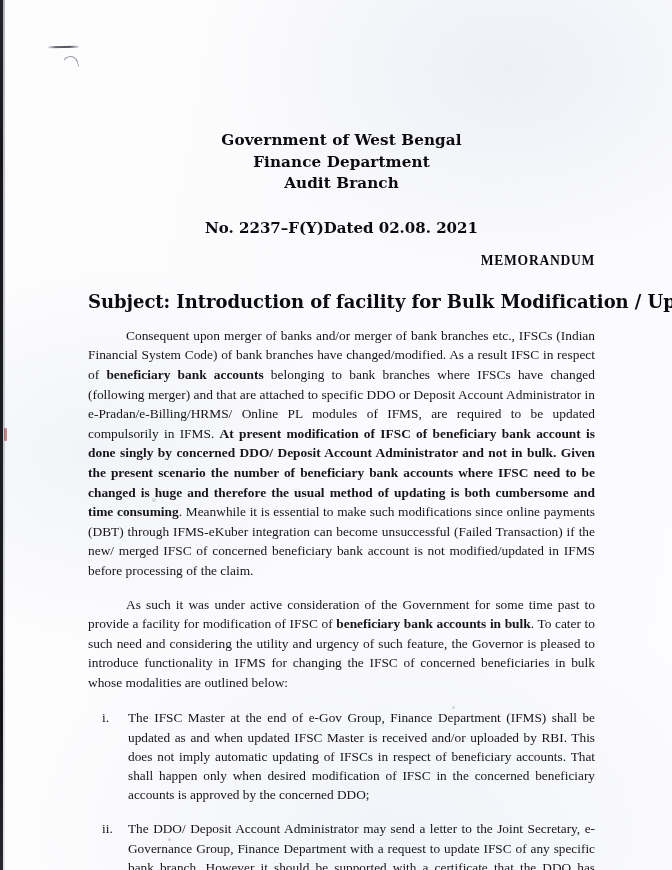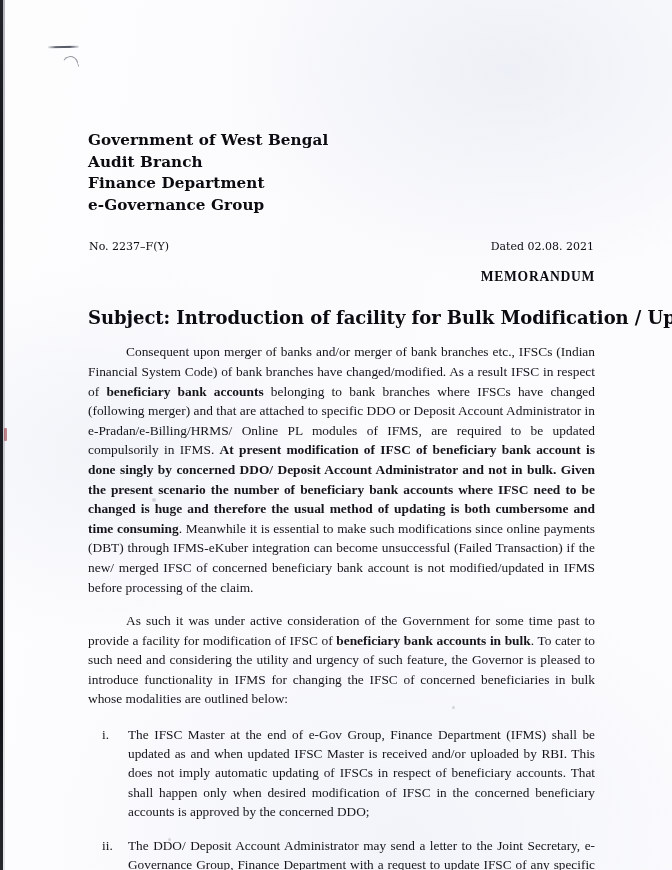--- a/index.html
+++ b/index.html
@@ -75,37 +75,38 @@
   
   .content {
     position: absolute;
     left: 88px;
     top: 0;
     width: 507px;
   }
 
   .letterhead {
     margin-top: 130px;
+    text-align: center;
     font-family: "DejaVu Serif", "Liberation Serif", serif;
     font-weight: 700;
     font-size: 15.2px;
     line-height: 21.6px;
     letter-spacing: 0.1px;
     color: #0b0b10;
   }
   .letterhead .lh-line { display: block; white-space: nowrap; }
 
   .refline {
     margin-top: 24px;
     display: flex;
-    justify-content: space-between;
+    justify-content: center;
     align-items: baseline;
     font-family: "DejaVu Serif", "Liberation Serif", serif;
-    font-weight: 400;
-    font-size: 11px;
+    font-weight: 700;
+    font-size: 15px;
     color: #0b0b10;
   }
   .refline .memo-no { margin-left: 1px; }
   .refline .memo-date { margin-right: 1px; }
 
   .doctype {
     margin-top: 16px;
     text-align: right;
     font-family: "Liberation Serif", "DejaVu Serif", serif;
     font-weight: 700;
@@ -174,23 +175,22 @@
   <div class="scan-fleck" style="left:168px;top:838px;width:3px;height:3px;"></div>
   <div class="scan-fleck" style="left:452px;top:706px;width:3px;height:3px;"></div>
 
   <div class="pen-dash"></div>
   <div class="pen-arc"></div>
 
   <div class="content">
 
     <div class="letterhead">
       <span class="lh-line">Government of West Bengal</span>
+      <span class="lh-line">Finance Department</span>
       <span class="lh-line">Audit Branch</span>
-      <span class="lh-line">Finance Department</span>
-      <span class="lh-line">e-Governance Group</span>
     </div>
 
     <div class="refline">
       <span class="memo-no">No. 2237–F(Y)</span>
       <span class="memo-date">Dated 02.08. 2021</span>
     </div>
 
     <div class="doctype">MEMORANDUM</div>
 
     <div class="subject">Subject: Introduction of facility for Bulk Modification / Updating of IFSCs in IFMS</div>

